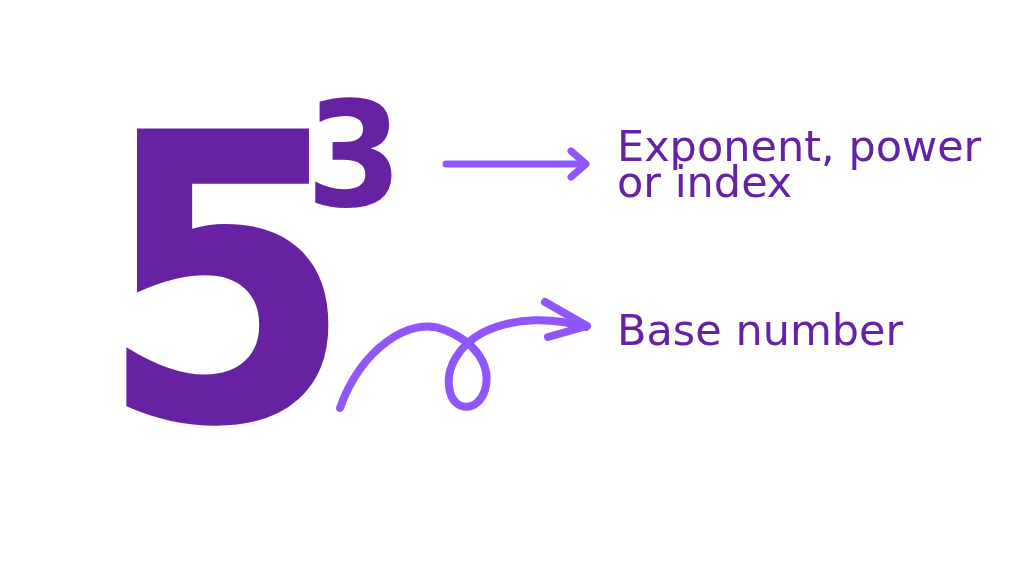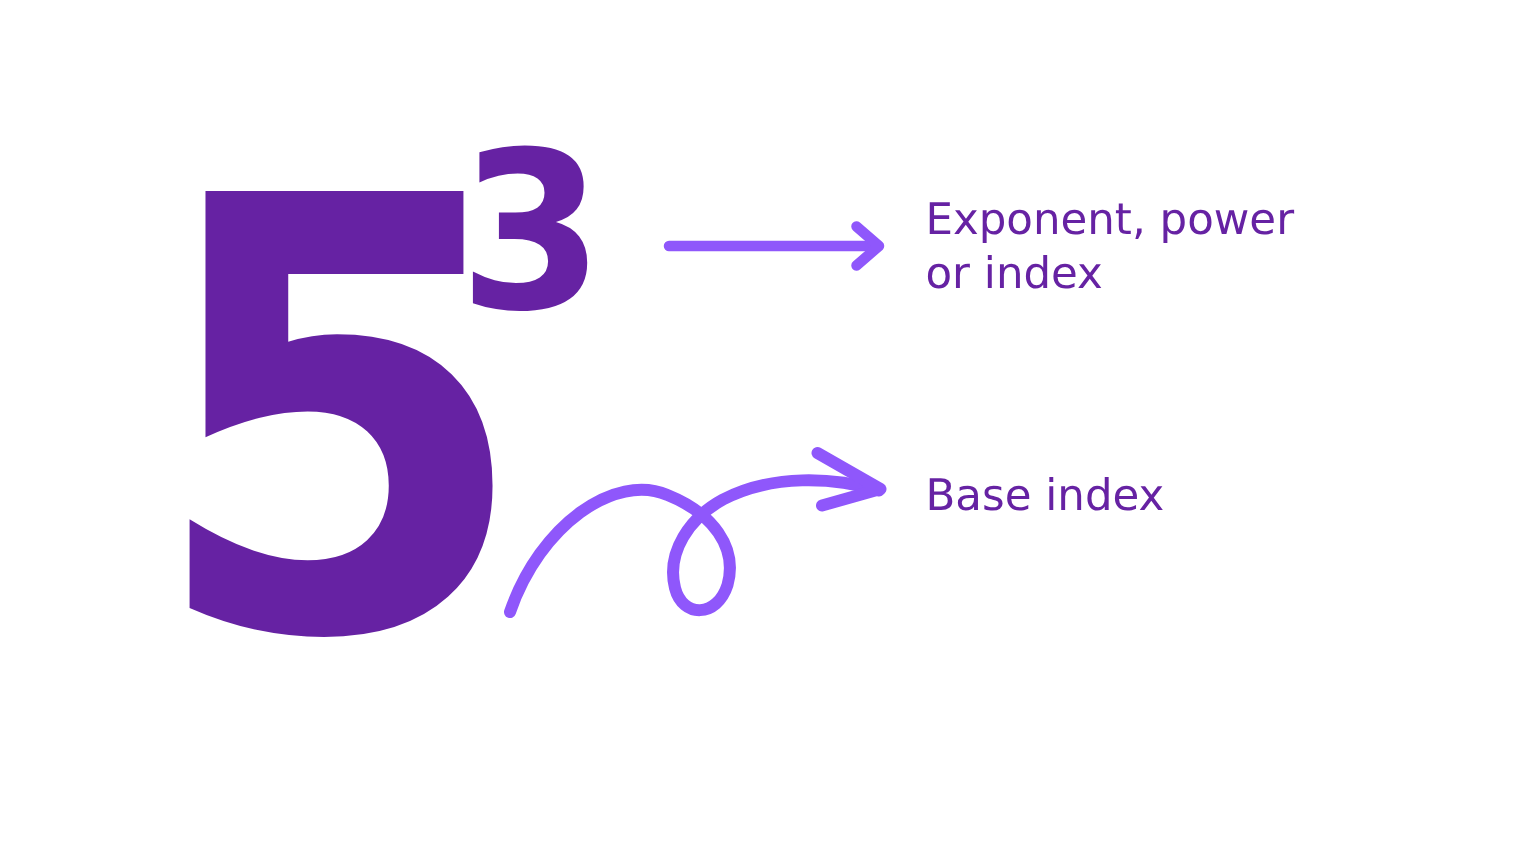--- a/index.html
+++ b/index.html
@@ -37,21 +37,21 @@
       font-weight: bold;
       font-size: 146px;
       line-height: 1;
       color: #6622a3;
       transform: scaleX(0.95);
       transform-origin: left top;
     }
     .label {
       position: absolute;
       font-family: "DejaVu Sans", sans-serif;
-      font-size: 29px;
+      font-size: 43px;
       line-height: 36px;
       color: #6622a3;
       white-space: pre-line;
     }
     .label-exponent {
       left: 617px;
       top: 128px;
     }
     .label-base {
       left: 617px;
@@ -85,15 +85,15 @@
                C 475 342, 492 365, 485 390
                C 478 412, 455 412, 450 392
                C 444 368, 460 345, 482 333
                C 515 316, 555 318, 586 327"></path>
       <polyline points="545,302 587,326 548,337"></polyline>
     </g>
   </svg>
 
   <div class="label label-exponent">Exponent, power
 or index</div>
-  <div class="label label-base">Base index</div>
+  <div class="label label-base">Base number</div>
 
 </div>
 
 </body></html>

